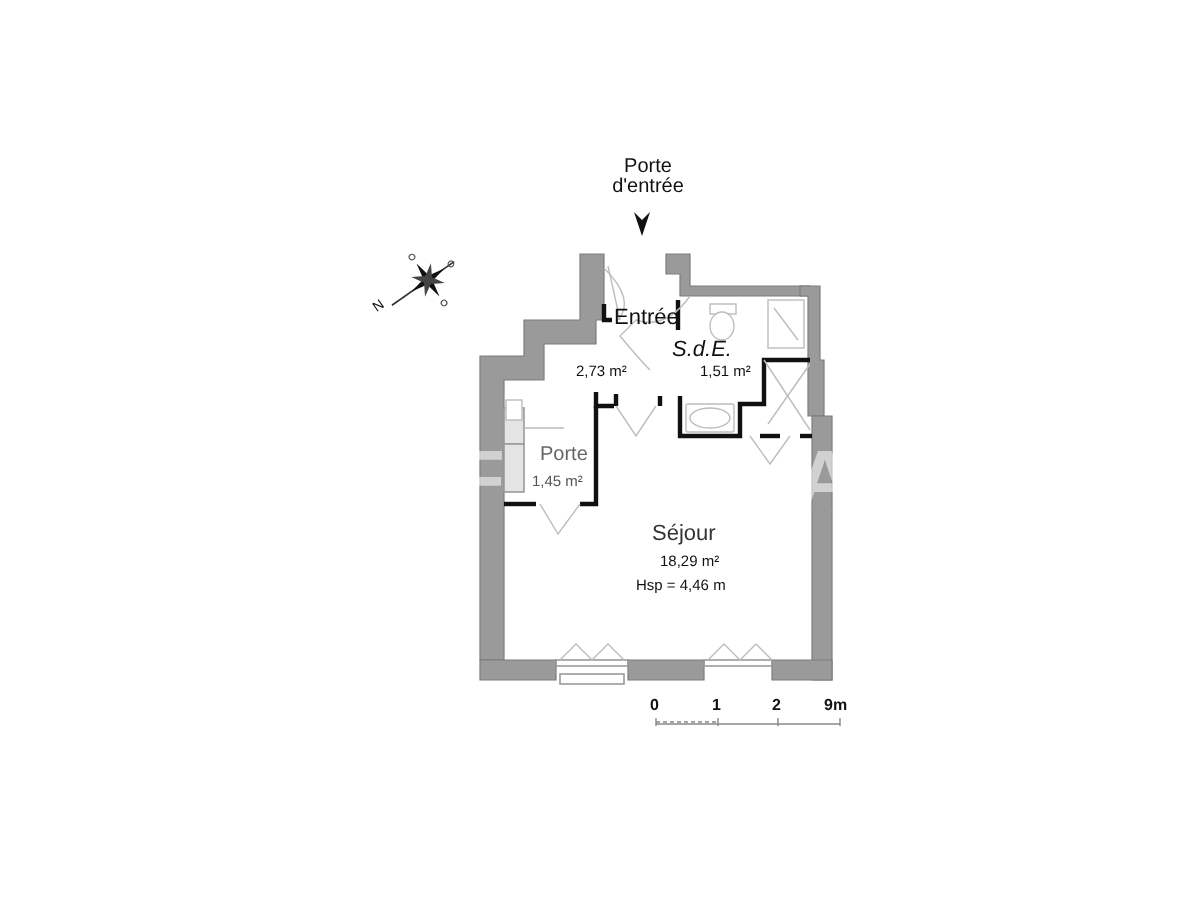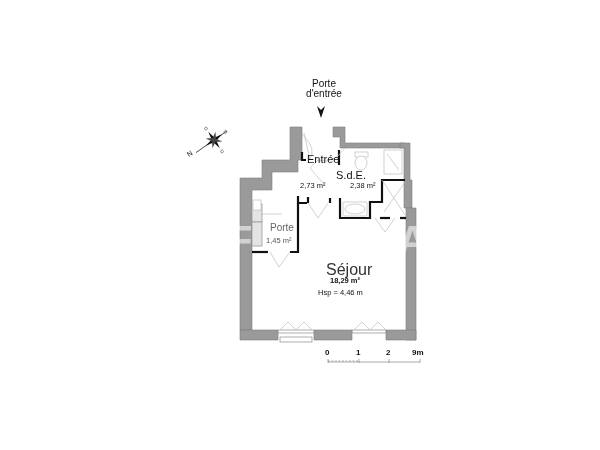--- a/index.html
+++ b/index.html
@@ -114,28 +114,28 @@
 <div class="watermark" style="left:398px; top:218px;">A</div>
 
 <div class="lbl entry-label">
   <div>Porte</div>
   <div>d'entrée</div>
 </div>
 
 <div class="lbl" style="left:187px; top:150px; font-size:7px; transform:rotate(-35deg);">N</div>
 
 <div class="lbl room-name" style="left:307px; top:153px; font-size:11px;">Entrée</div>
-<div class="lbl room-area" style="left:300px; top:181px;">2,73 m²</div>
+<div class="lbl room-area" style="left:288px; top:181px;">2,73 m²</div>
 
-<div class="lbl room-name" style="left:336px; top:169px; font-size:11px;">S.d.E.</div>
-<div class="lbl room-area" style="left:350px; top:181px;">2,38 m²</div>
+<div class="lbl room-name" style="left:336px; top:169px; font-size:11px;font-style:italic;">S.d.E.</div>
+<div class="lbl room-area" style="left:350px; top:181px;">1,51 m²</div>
 
 <div class="lbl room-name" style="left:270px; top:222px; color:#666;">Porte</div>
 <div class="lbl room-area" style="left:266px; top:236px; color:#555;">1,45 m²</div>
 
-<div class="lbl room-name" style="left:326px; top:261px; font-size:16px; color:#333;">Séjour</div>
-<div class="lbl room-area" style="left:330px; top:276px;font-weight:bold;">18,29 m²</div>
+<div class="lbl room-name" style="left:326px; top:261px; font-size:11px; color:#333;">Séjour</div>
+<div class="lbl room-area" style="left:330px; top:276px;">18,29 m²</div>
 <div class="lbl room-area" style="left:318px; top:288px;">Hsp = 4,46 m</div>
 
 <div class="scale-tick" style="left:325px; top:348px;">0</div>
 <div class="scale-tick" style="left:356px; top:348px;">1</div>
 <div class="scale-tick" style="left:386px; top:348px;">2</div>
 <div class="scale-tick" style="left:412px; top:348px;">9m</div>
 
 </body></html>

